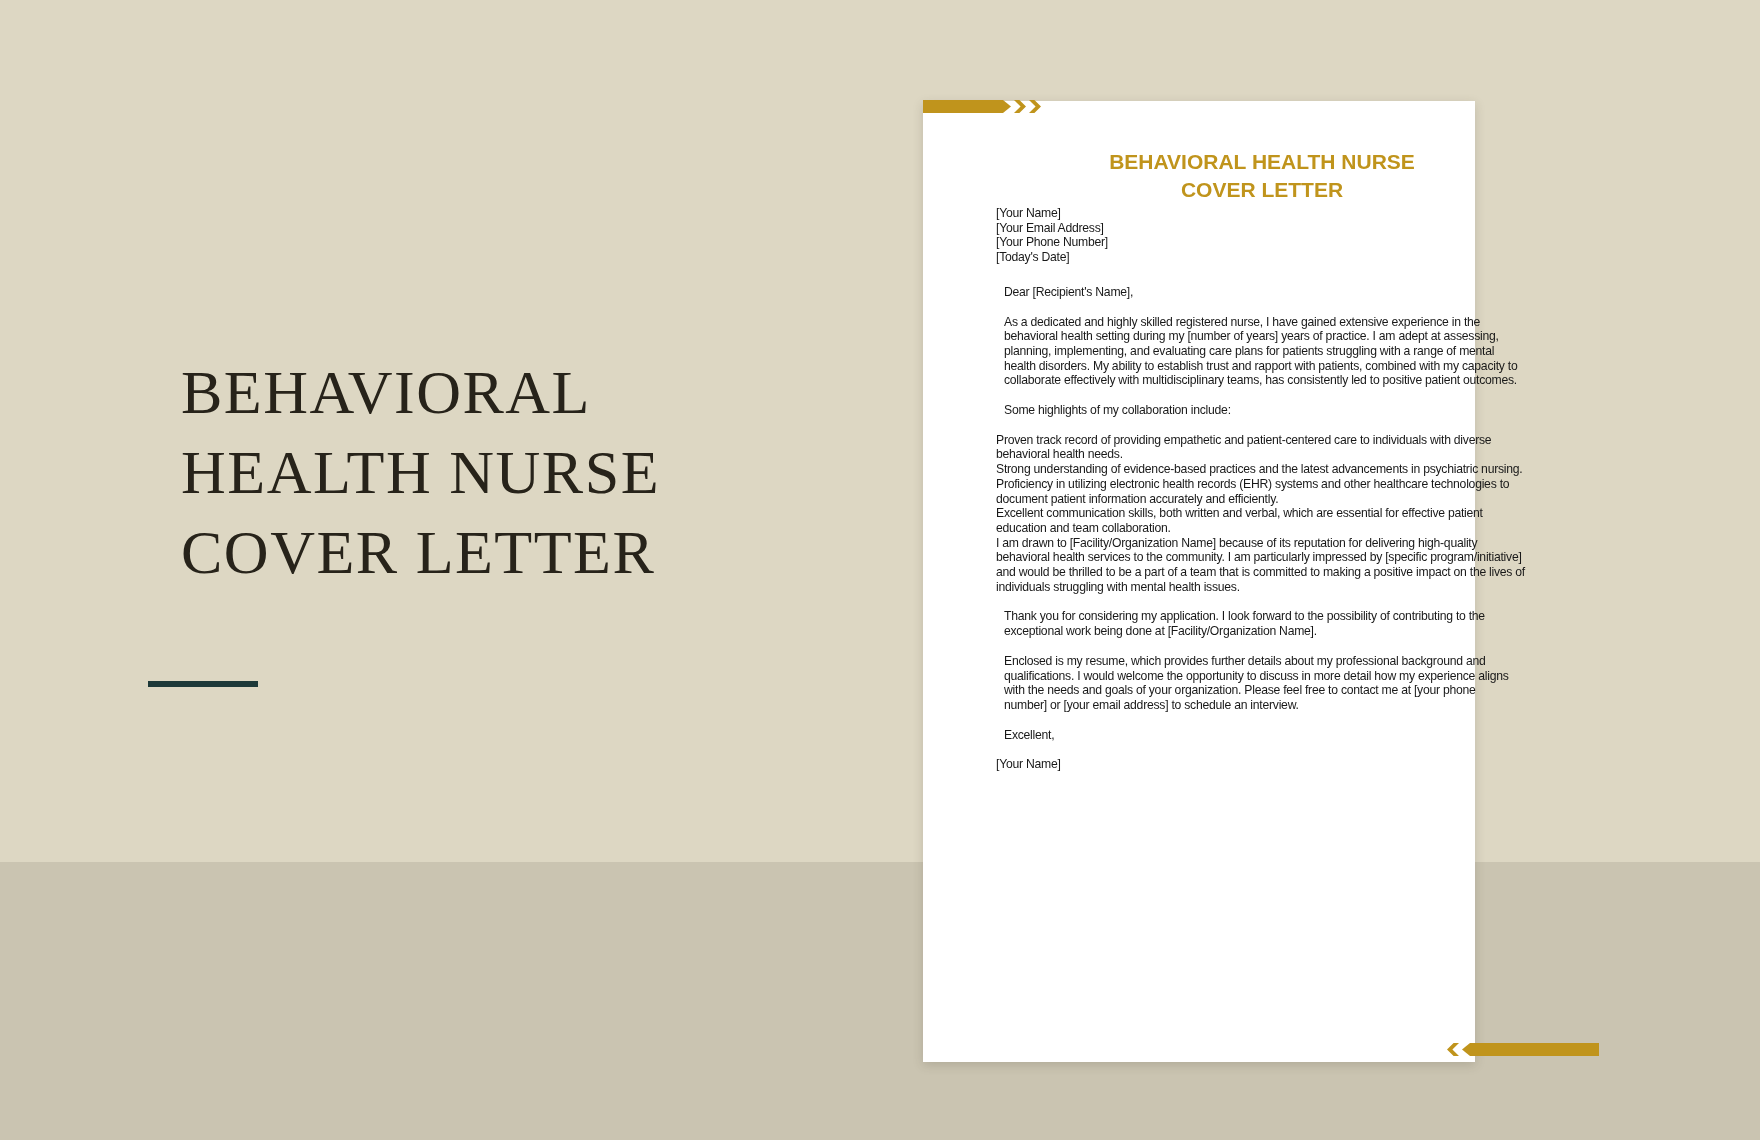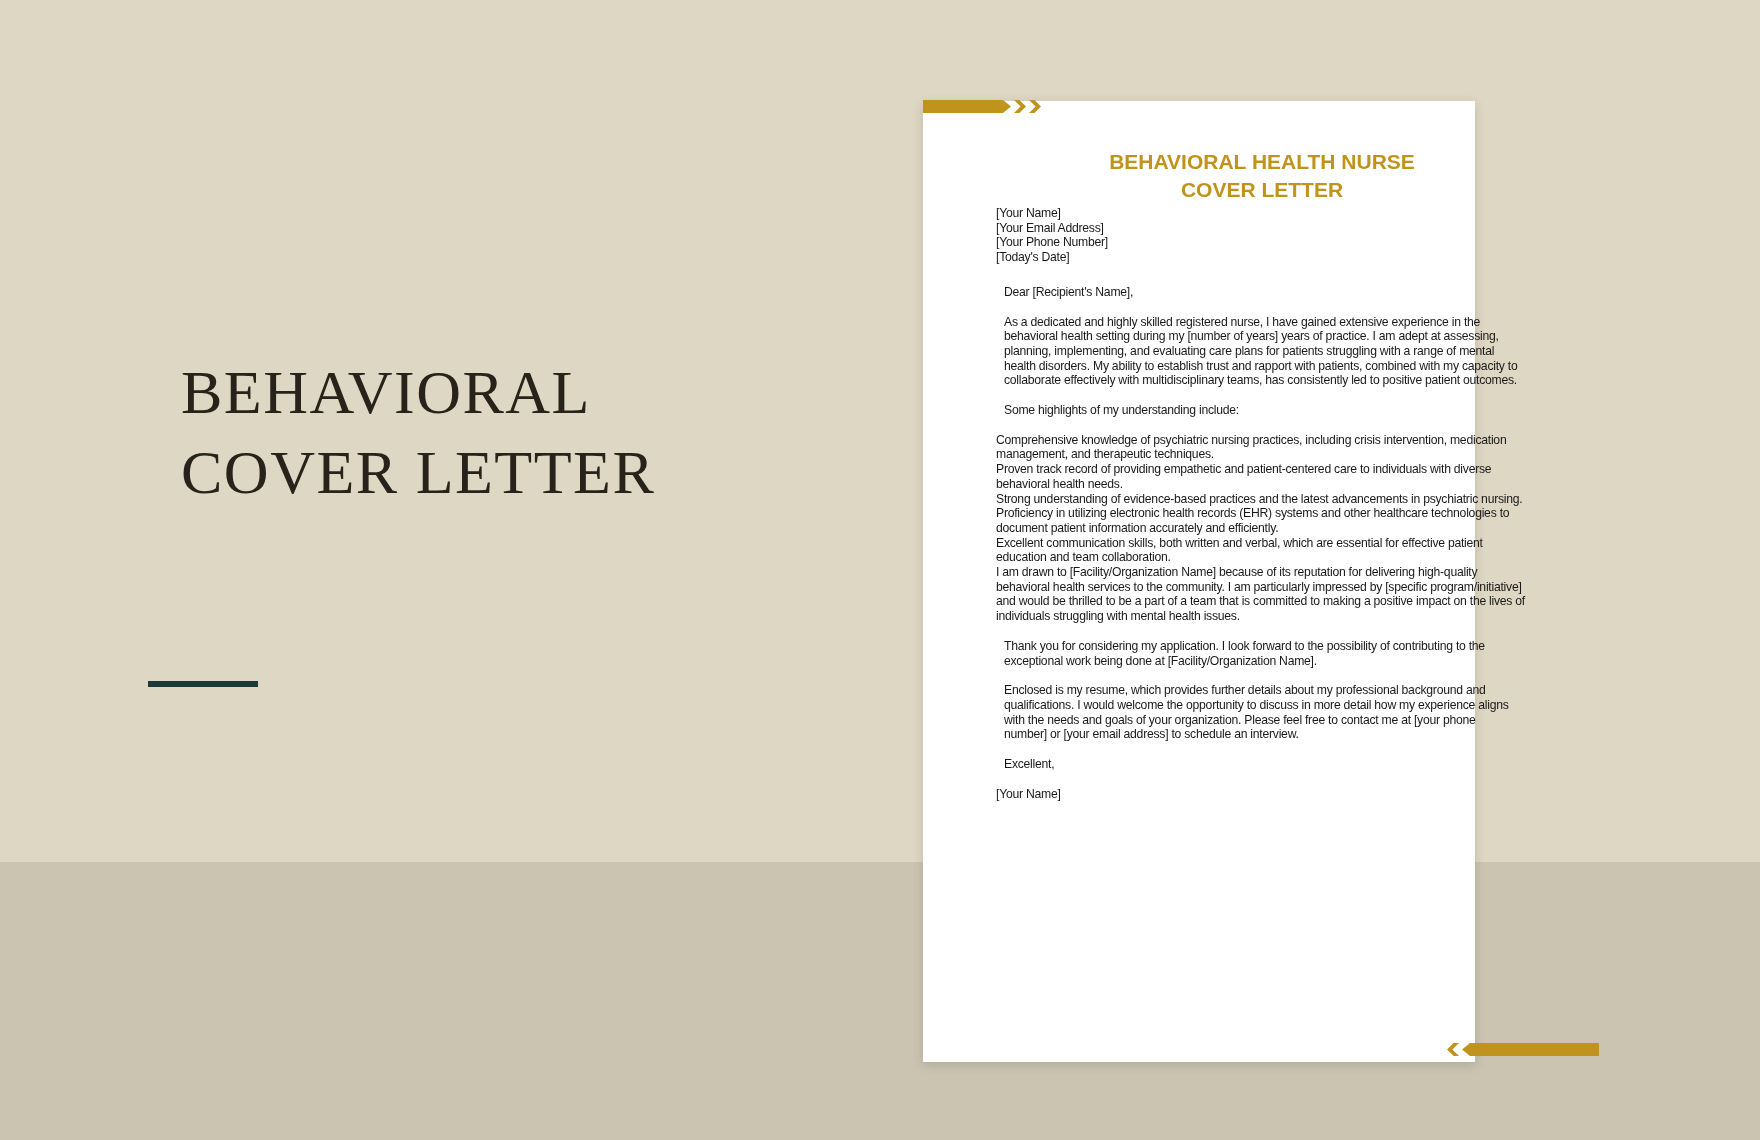--- a/index.html
+++ b/index.html
@@ -68,20 +68,21 @@
   .contact-block { margin:0 0 20px; }
   .qual-block { margin:0 0 15px; }
 </style>
 </head>
 <body>
 
 <div class="floor"></div>
 
 <div class="headline">
   <div class="hl-line">BEHAVIORAL</div>
+  <div class="hl-line">HEALTH NURSE</div>
   <div class="hl-line">COVER LETTER</div>
 </div>
 <div class="teal-underline"></div>
 
 <div class="page">
   <div class="letter">
 
     <h1 class="letter-title">
       <span>BEHAVIORAL HEALTH NURSE</span>
       <span>COVER LETTER</span>
@@ -91,24 +92,23 @@
       <div class="tight">[Your Name]</div>
       <div class="tight">[Your Email Address]</div>
       <div class="tight">[Your Phone Number]</div>
       <div class="tight">[Today's Date]</div>
     </div>
 
     <p>Dear [Recipient's Name],</p>
 
     <p>As a dedicated and highly skilled registered nurse, I have gained extensive experience in the behavioral health setting during my [number of years] years of practice. I am adept at assessing, planning, implementing, and evaluating care plans for patients struggling with a range of mental health disorders. My ability to establish trust and rapport with patients, combined with my capacity to collaborate effectively with multidisciplinary teams, has consistently led to positive patient outcomes.</p>
 
-    <p>Some highlights of my understanding include:</p>
+    <p>Some highlights of my collaboration include:</p>
 
     <div class="qual-block">
-      <p class="tight">Comprehensive knowledge of psychiatric nursing practices, including crisis intervention, medication management, and therapeutic techniques.</p>
       <p class="tight">Proven track record of providing empathetic and patient-centered care to individuals with diverse behavioral health needs.</p>
       <p class="tight">Strong understanding of evidence-based practices and the latest advancements in psychiatric nursing.</p>
       <p class="tight">Proficiency in utilizing electronic health records (EHR) systems and other healthcare technologies to document patient information accurately and efficiently.</p>
       <p class="tight">Excellent communication skills, both written and verbal, which are essential for effective patient education and team collaboration.</p>
       <p class="tight">I am drawn to [Facility/Organization Name] because of its reputation for delivering high-quality behavioral health services to the community. I am particularly impressed by [specific program/initiative] and would be thrilled to be a part of a team that is committed to making a positive impact on the lives of individuals struggling with mental health issues.</p>
     </div>
 
     <p>Thank you for considering my application. I look forward to the possibility of contributing to the exceptional work being done at [Facility/Organization Name].</p>
 
     <p>Enclosed is my resume, which provides further details about my professional background and qualifications. I would welcome the opportunity to discuss in more detail how my experience aligns with the needs and goals of your organization. Please feel free to contact me at [your phone number] or [your email address] to schedule an interview.</p>

